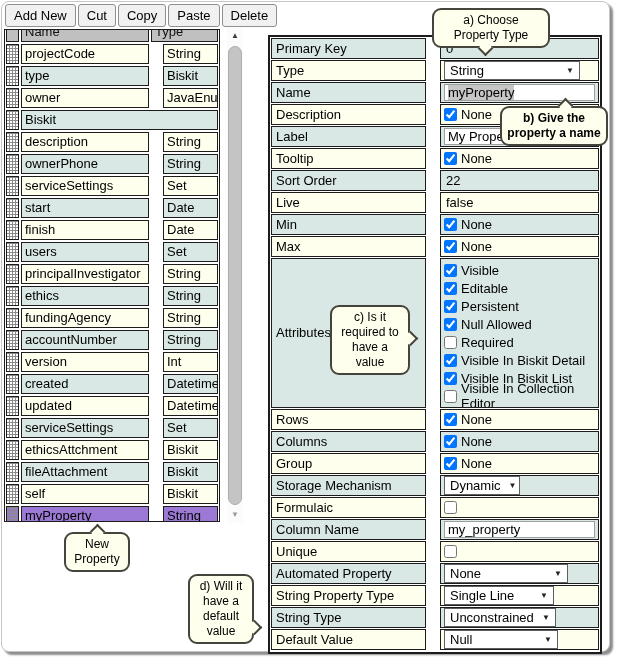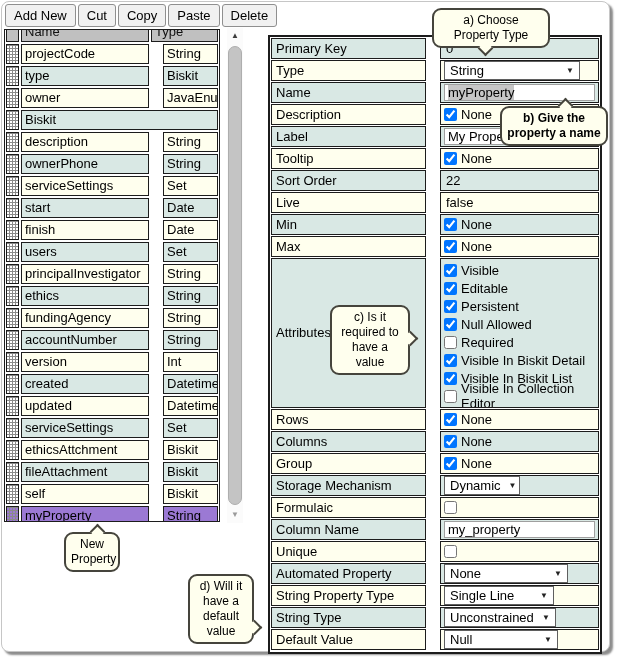--- a/index.html
+++ b/index.html
@@ -107,21 +107,21 @@
     border-radius:9px; font-size:12px; line-height:15px; text-align:center;
     padding:3px 5px; z-index:6;
   }
   .ptr{position:absolute; width:11px; height:11px; background:var(--cream); z-index:7;}
   .ptr-down{border-right:2px solid var(--ink); border-bottom:2px solid var(--ink); transform:rotate(45deg); bottom:-8px;}
   .ptr-up{border-left:2px solid var(--ink); border-top:2px solid var(--ink); transform:rotate(45deg); top:-8px;}
   .ptr-right{border-top:2px solid var(--ink); border-right:2px solid var(--ink); transform:rotate(45deg); right:-8px;}
   .co-a{left:432px; top:8px; width:118px;}   .co-a .ptr{left:46px;}
   .co-b{left:500px; top:106px; width:108px;font-weight:bold;} .co-b .ptr{left:58px;}
   .co-c{left:330px; top:305px; width:80px;}  .co-c .ptr{top:26px;}
-  .co-new{left:64px; top:532px; width:56px;} .co-new .ptr{left:26px;}
+  .co-new{left:64px; top:532px; width:66px;} .co-new .ptr{left:26px;}
   .co-d{left:188px; top:574px; width:66px;}  .co-d .ptr{top:46px;}
 </style>
 </head>
 <body>
 
 <div class="frame" data-name="window-frame"></div>
 
 <div class="toolbar" id="toolbar" data-name="toolbar">
     <button class="tb-btn" data-name="toolbar-button-add-new">Add New</button>
     <button class="tb-btn" data-name="toolbar-button-cut">Cut</button>

